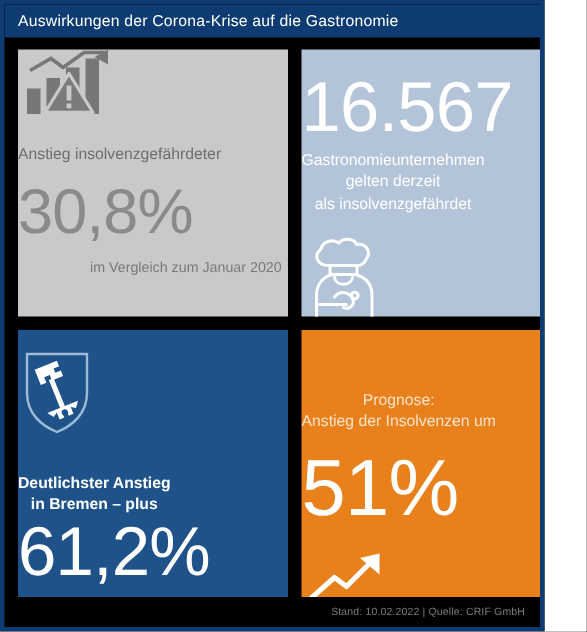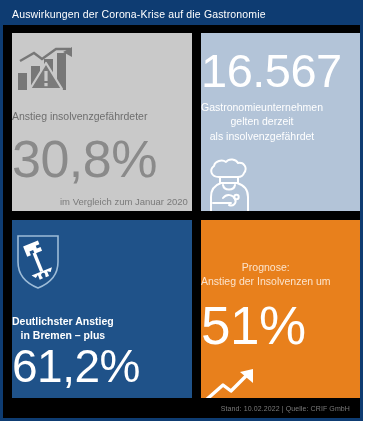--- a/index.html
+++ b/index.html
@@ -51,40 +51,40 @@
     gap: 9px;
   }
   .panel {
     position: relative;
     box-sizing: border-box;
     display: flex;
     flex-direction: column;
     align-items: flex-start;
     overflow: hidden;
   }
-  .panel-gray       { background: #c9c9c9; justify-content: flex-start; padding-top: 14px; }
+  .panel-gray       { background: #c9c9c9; justify-content: flex-start; }
   .panel-steelblue  { background: #b3c4d8; justify-content: flex-start; padding-top: 6px; }
   .panel-navy       { background: #1f5289; justify-content: flex-start; padding-top: 12px; }
   .panel-orange     { background: #e8801c; justify-content: flex-start; padding-top: 40px; }
 
   .lead-text {
     text-align: center;
     line-height: 1.38;
     font-size: 10.5px;
   }
   .lead-gray   { color: #6e6e6e; }
   .lead-white  { color: #ffffff; }
   .lead-cream  { color: #fbe3cc; }
 
   .big-number {
     font-weight: 300;
     line-height: 1;
     letter-spacing: -0.5px;
   }
-  .num-gray    { color: #8a8a8a; font-size: 52px; }
+  .num-gray    { color: #8a8a8a; font-size: 42px; }
   .num-white   { color: #ffffff; font-size: 40px; }
   .num-navy-bg { color: #ffffff; font-size: 46px; }
   .num-cream   { color: #ffffff; font-size: 40px; }
 
   .sub-text {
     text-align: center;
     font-size: 9.5px;
     line-height: 1.35;
     margin-left: 48px;
   }

